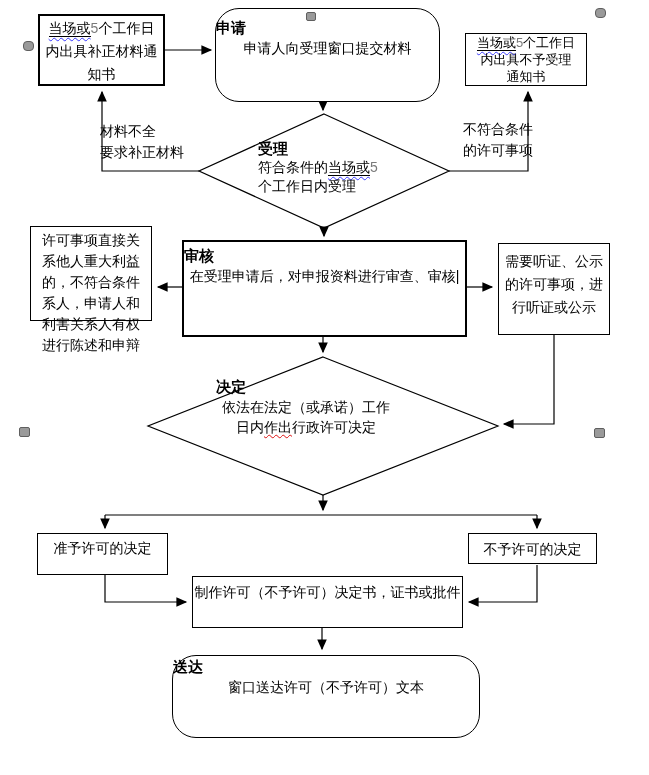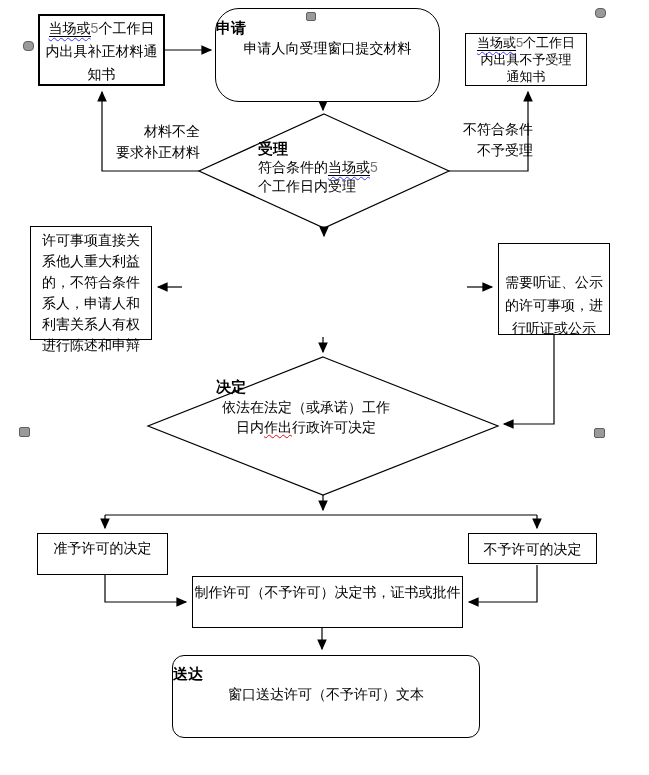--- a/index.html
+++ b/index.html
@@ -12,28 +12,28 @@
   svg.layer polygon.diamond{fill:#fff;stroke:#000;stroke-width:1.2;}
   .node{position:absolute;z-index:2;box-sizing:border-box;background:#fff;
         font-size:14px;line-height:21px;text-align:center;}
   .txt{position:absolute;z-index:3;font-size:14px;line-height:21px;}
   .title{display:block;font-weight:bold;font-size:15px;text-align:left;}
   
   .b-supplement{left:38px;top:14px;width:127px;height:72px;border:2px solid #000;line-height:23px;padding-top:1px;}
   .b-apply{left:215px;top:8px;width:225px;height:94px;border:1px solid #000;border-radius:24px;padding-top:8px;}
   .b-rejectnotice{left:465px;top:33px;width:122px;height:53px;border:1px solid #000;font-size:13px;line-height:17px;}
   .b-review{left:182px;top:240px;width:285px;height:97px;border:2px solid #000;padding-top:3px;}
-  .b-interest{left:30px;top:226px;width:122px;height:114px;border:1px solid #000;line-height:21px;padding-top:3px;}
-  .b-hearing{left:498px;top:243px;width:112px;height:92px;border:1px solid #000;line-height:23px;padding-top:27px;}
+  .b-interest{left:30px;top:226px;width:122px;height:95px;border:1px solid #000;line-height:21px;padding-top:3px;}
+  .b-hearing{left:498px;top:243px;width:112px;height:92px;border:1px solid #000;line-height:23px;padding-top:6px;}
   .b-grant{left:37px;top:533px;width:131px;height:42px;border:1px solid #000;line-height:29px;}
   .b-deny{left:468px;top:533px;width:129px;height:31px;border:1px solid #000;line-height:30px;}
   .b-produce{left:192px;top:576px;width:271px;height:52px;border:1px solid #000;line-height:22px;padding-top:4px;}
-  .b-deliver{left:172px;top:655px;width:308px;height:83px;border:1px solid #000;border-radius:12px;padding-top:7px;}
+  .b-deliver{left:172px;top:655px;width:308px;height:83px;border:1px solid #000;border-radius:24px;}
   
-  .t-incomplete{left:100px;top:121px;width:100px;text-align:right;}
+  .t-incomplete{left:100px;top:121px;width:100px;text-align:left;}
   .t-notmeet{left:438px;top:119px;width:95px;text-align:right;}
   .t-accept{left:258px;top:139px;width:132px;text-align:left;line-height:19px;}
   .t-decide{left:216px;top:377px;width:180px;text-align:center;line-height:20px;}
   
   .msp{border-bottom:1px solid #000;text-decoration:underline wavy #3a3aff;
        text-decoration-thickness:1px;text-underline-offset:4px;text-decoration-skip-ink:none;}
   .gram{text-decoration:underline wavy #dd1111;text-decoration-thickness:1px;
         text-underline-offset:2px;text-decoration-skip-ink:none;}
   .dg{color:#7a7a7a;}
   .caret{font-weight:normal;}
@@ -100,23 +100,27 @@
     <span>符合条件的</span><span class="msp">当场或</span><span class="dg">5</span><br>
     <span>个工作日内受理</span>
   </div>
 
   <div class="txt t-incomplete">
     <span>材料不全</span><br>
     <span>要求补正材料</span>
   </div>
   <div class="txt t-notmeet">
     <span>不符合条件</span><br>
-    <span>不予受理</span>
+    <span>的许可事项</span>
   </div>
 
+  <div class="node b-review">
+    <span class="title">审核</span>
+    <span>在受理申请后，对申报资料进行审查、审核</span><span class="caret">|</span>
+  </div>
 
   <div class="node b-interest">
     <span>许可事项直接关</span><br>
     <span>系他人重大利益</span><br>
     <span>的，不符合条件</span><br>
     <span>系人，申请人和</span><br>
     <span>利害关系人有权</span><br>
     <span>进行陈述和申辩</span>
   </div>
 

